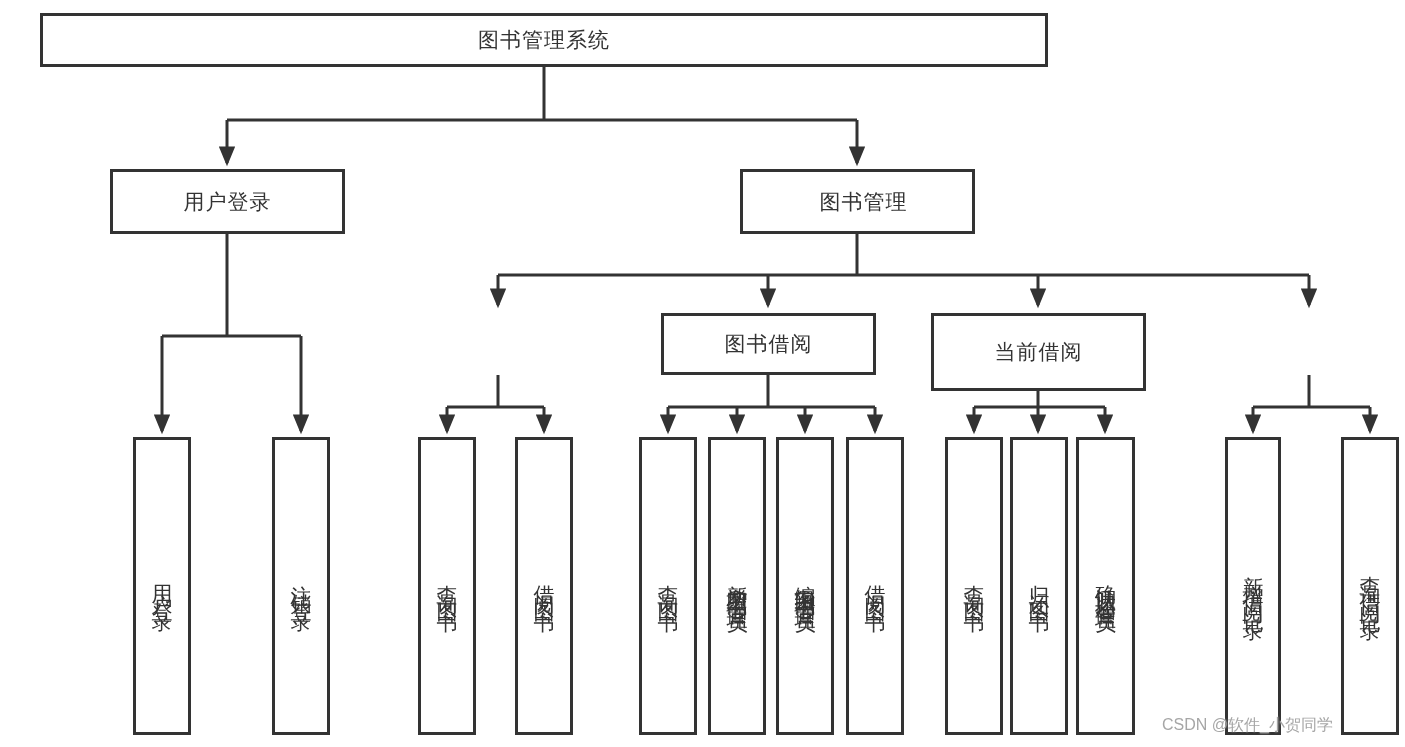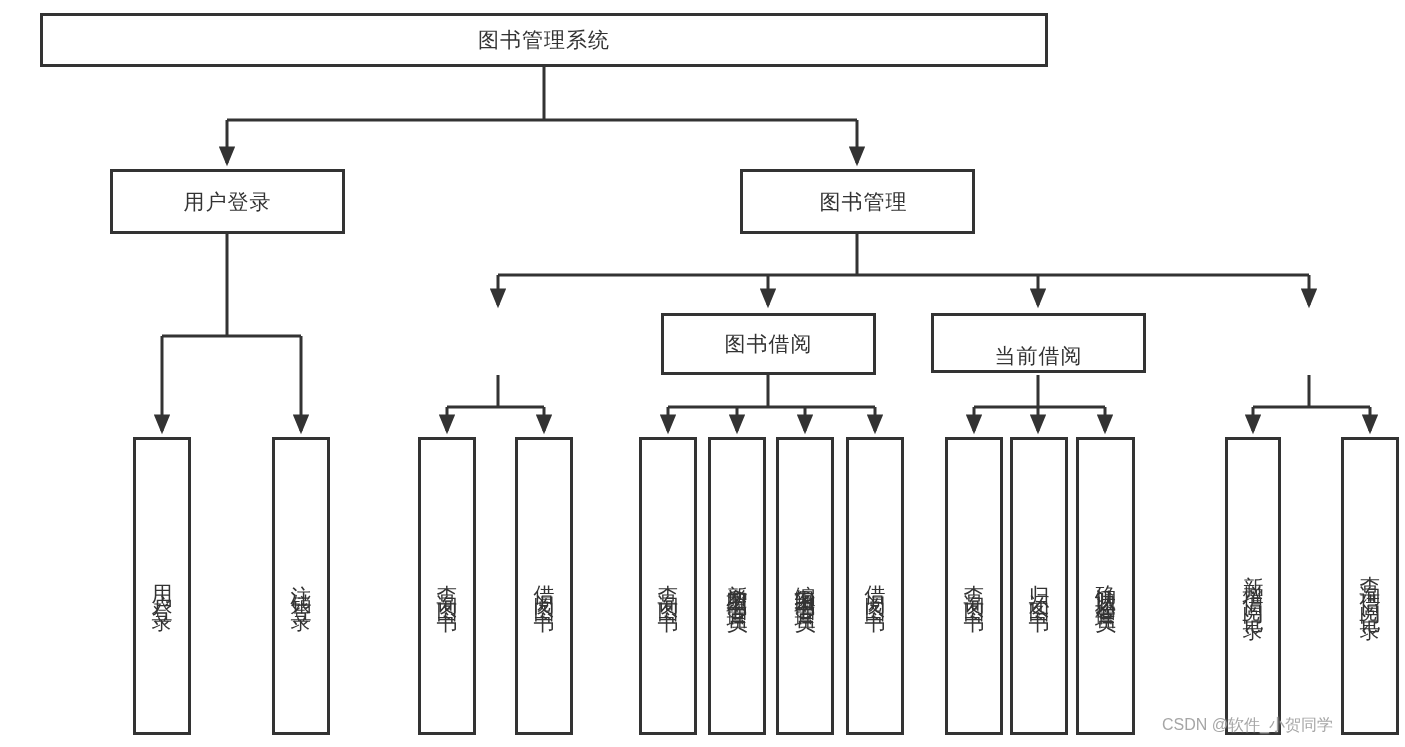--- a/index.html
+++ b/index.html
@@ -104,21 +104,21 @@
   <div class="node h-node" style="left:82px;top:169px;width:235px;height:65px;">
     <span>用户登录</span>
   </div>
   <div class="node h-node" style="left:712px;top:169px;width:235px;height:65px;padding-left:12px;">
     <span>图书管理</span>
   </div>
 
   <div class="node h-node" style="left:633px;top:313px;width:215px;height:62px;">
     <span>图书借阅</span>
   </div>
-  <div class="node h-node" style="left:903px;top:313px;width:215px;height:60px;align-items:flex-end;">
+  <div class="node h-node" style="left:903px;top:313px;width:215px;height:78px;">
     <span>当前借阅</span>
   </div>
 
   <div class="node v-node" style="left:105px;top:437px;width:58px;height:298px;">
     <span>用户登录</span>
   </div>
   <div class="node v-node" style="left:244px;top:437px;width:58px;height:298px;">
     <span>注销登录</span>
   </div>
 

